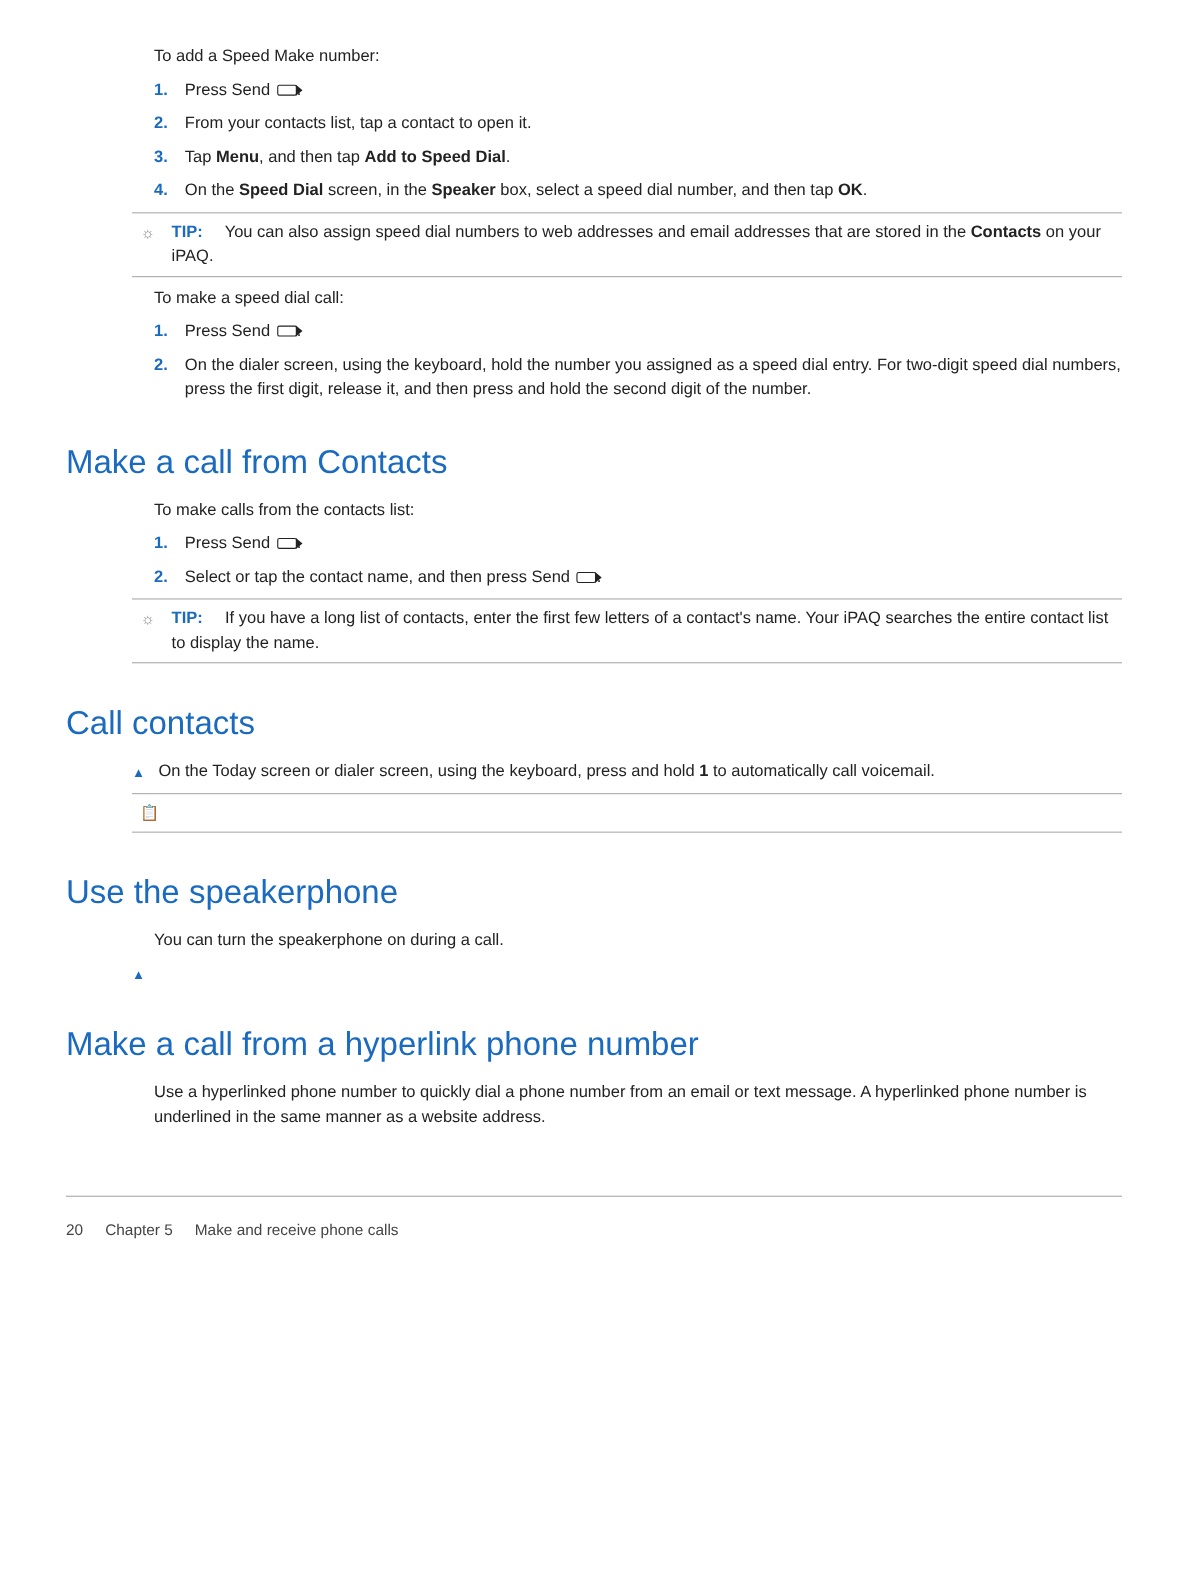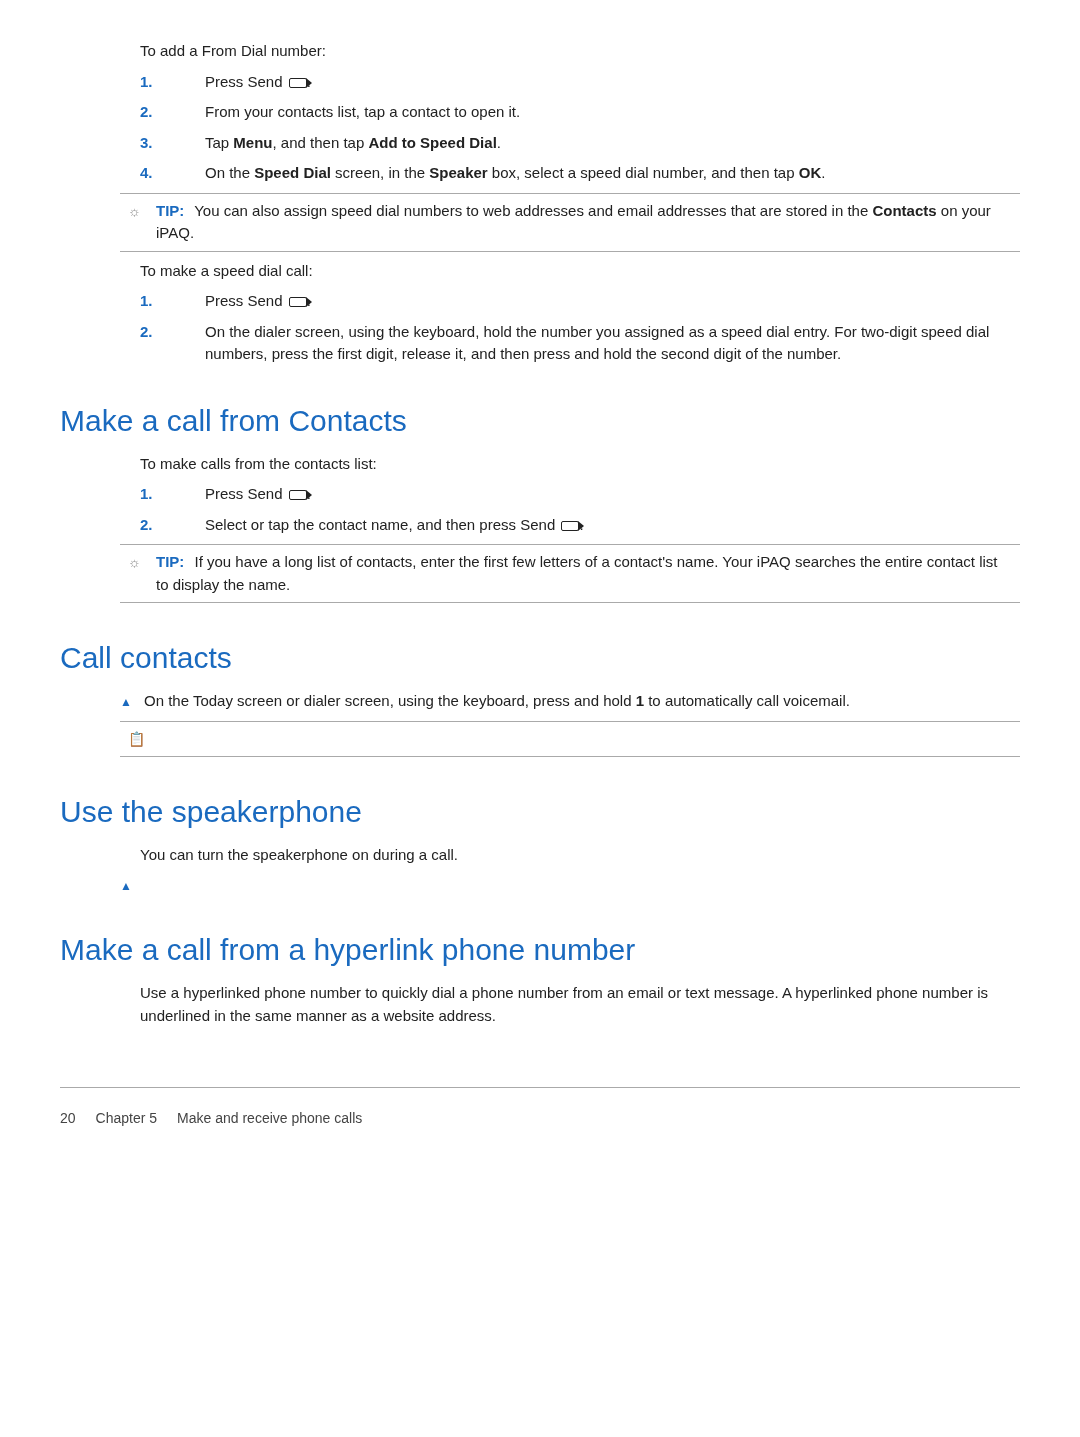--- a/index.html
+++ b/index.html
@@ -42,21 +42,20 @@
 
     .list-num {
       color: #1a6abf;
       font-weight: bold;
       min-width: 28px;
       font-size: 15px;
     }
 
     .list-content {
       flex: 1;
-      margin-left: 37px;
     }
 
     .tip-box {
       border-top: 1px solid #aaa;
       border-bottom: 1px solid #aaa;
       margin: 8px 0 8px 60px;
       padding: 6px 8px;
       display: flex;
       align-items: flex-start;
       gap: 6px;
@@ -65,21 +64,21 @@
     .tip-icon {
       font-size: 14px;
       color: #888;
       min-width: 22px;
       margin-top: 1px;
     }
 
     .tip-label {
       font-weight: bold;
       color: #1a6abf;
-      margin-right: 6px;
+      margin-right: 16px;
     }
 
     .tip-text {
       color: #222;
       flex: 1;
     }
 
     .note-box {
       border-top: 1px solid #aaa;
       border-bottom: 1px solid #aaa;
@@ -154,21 +153,21 @@
       border-top: 5px solid transparent;
       border-bottom: 5px solid transparent;
       border-left: 6px solid #222;
     }
 
     b { font-weight: bold; text-align: center; }
   </style>
 </head>
 <body>
 
-<p class="intro-text">To add a From Dial number:</p>
+<p class="intro-text">To add a Speed Make number:</p>
 
 <ol class="ordered-list">
   <li>
     <span class="list-num">1.</span>
     <span class="list-content">Press Send <span class="send-icon"></span>.</span>
   </li>
   <li>
     <span class="list-num">2.</span>
     <span class="list-content">From your contacts list, tap a contact to open it.</span>
   </li>

